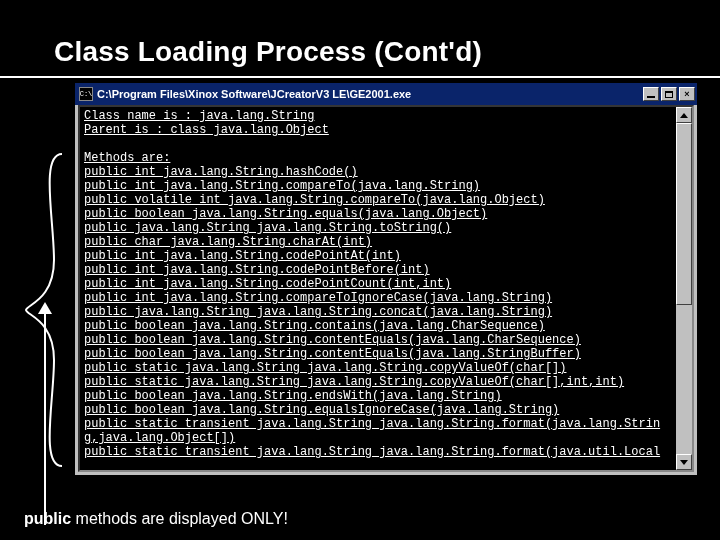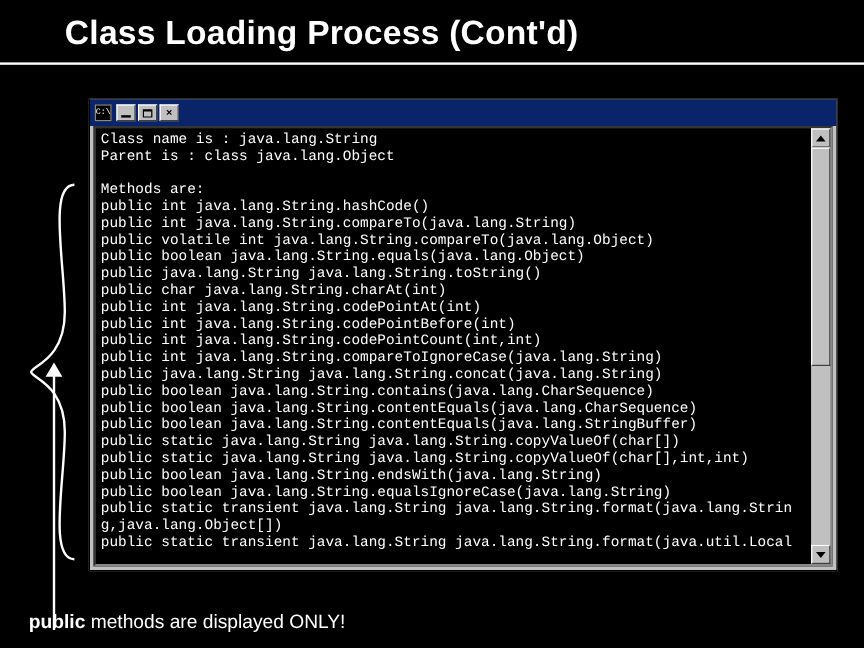--- a/index.html
+++ b/index.html
@@ -10,20 +10,21 @@
     font-family: Arial, Helvetica, sans-serif;
     overflow: hidden;
     position: relative;
   }
   .slide-title {
     color: #fff;
     font-size: 28px;
     font-weight: 700;
     padding: 12px 0 4px 54px;
     letter-spacing: 0.2px;
+    margin-top: 24px;
   }
   .title-underline {
     height: 2px;
     background: #fff;
     margin: 4px 0 0 0;
     width: 100%;
   }
 
   .brace {
     position: absolute;
@@ -109,20 +110,21 @@
   .console-body {
     position: absolute;
     top: 0; left: 0; right: 16px; bottom: 0;
     padding: 2px 4px;
     font-family: "Courier New", monospace;
     font-size: 12px;
     line-height: 14px;
     color: #fff;
     white-space: pre;
     overflow: hidden;
+    text-decoration: underline;
   }
   .console-scrollbar {
     position: absolute;
     top: 0; right: 0; width: 16px; bottom: 0;
     background: #c0c0c0;
     display: flex; flex-direction: column;
   }
   .sb-btn {
     width: 16px; height: 16px;
     background: #c0c0c0;
@@ -160,20 +162,21 @@
     <path d="M40 4 C18 4 32 70 32 110 C32 150 4 155 4 160 C4 165 32 170 32 210 C32 250 18 316 40 316" fill="none" stroke="#fff" stroke-width="2"></path>
   </svg>
 </div>
 
 <div class="arrow-head"></div>
 <div class="arrow-line"></div>
 
 <div class="console-window">
   <div class="titlebar">
     <div class="titlebar-icon">C:\</div>
+    <div class="titlebar-text">C:\Program Files\Xinox Software\JCreatorV3 LE\GE2001.exe</div>
     <div class="titlebar-buttons">
       <div class="tbar-btn min">
           <span></span>
         </div>
       <div class="tbar-btn max">
           <span></span>
         </div>
       <div class="tbar-btn close">×</div>
     </div>
   </div>

